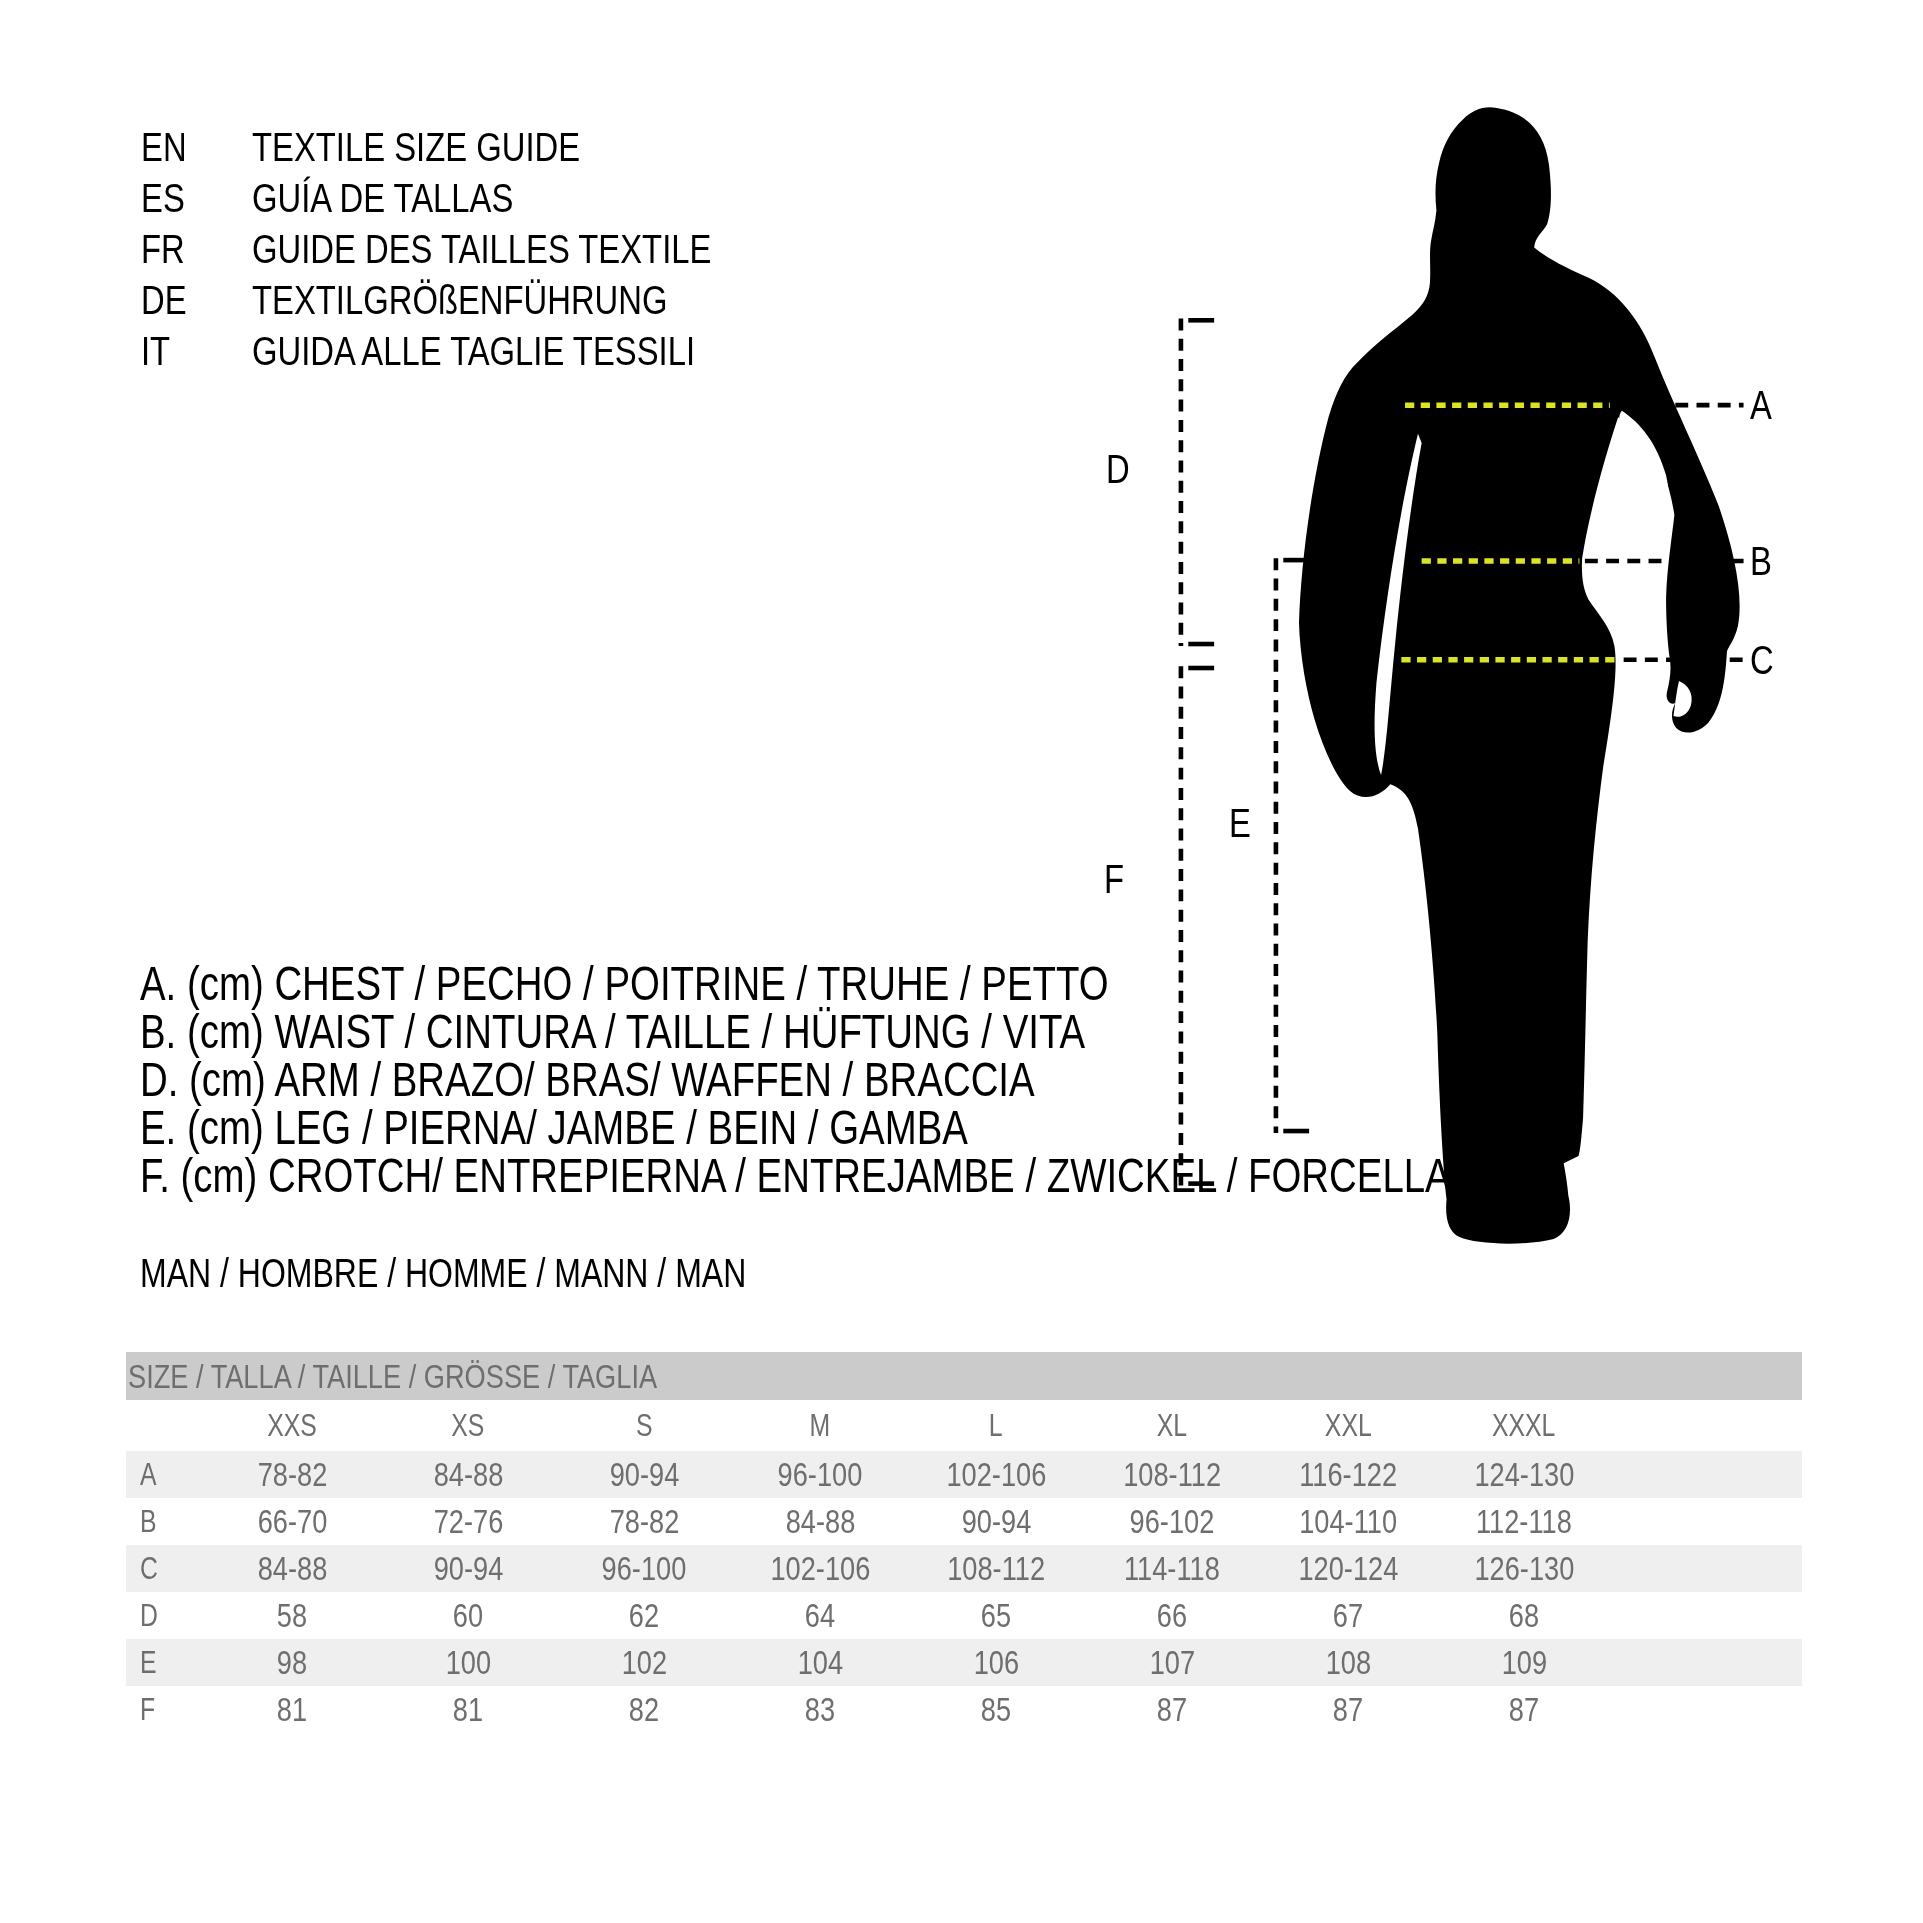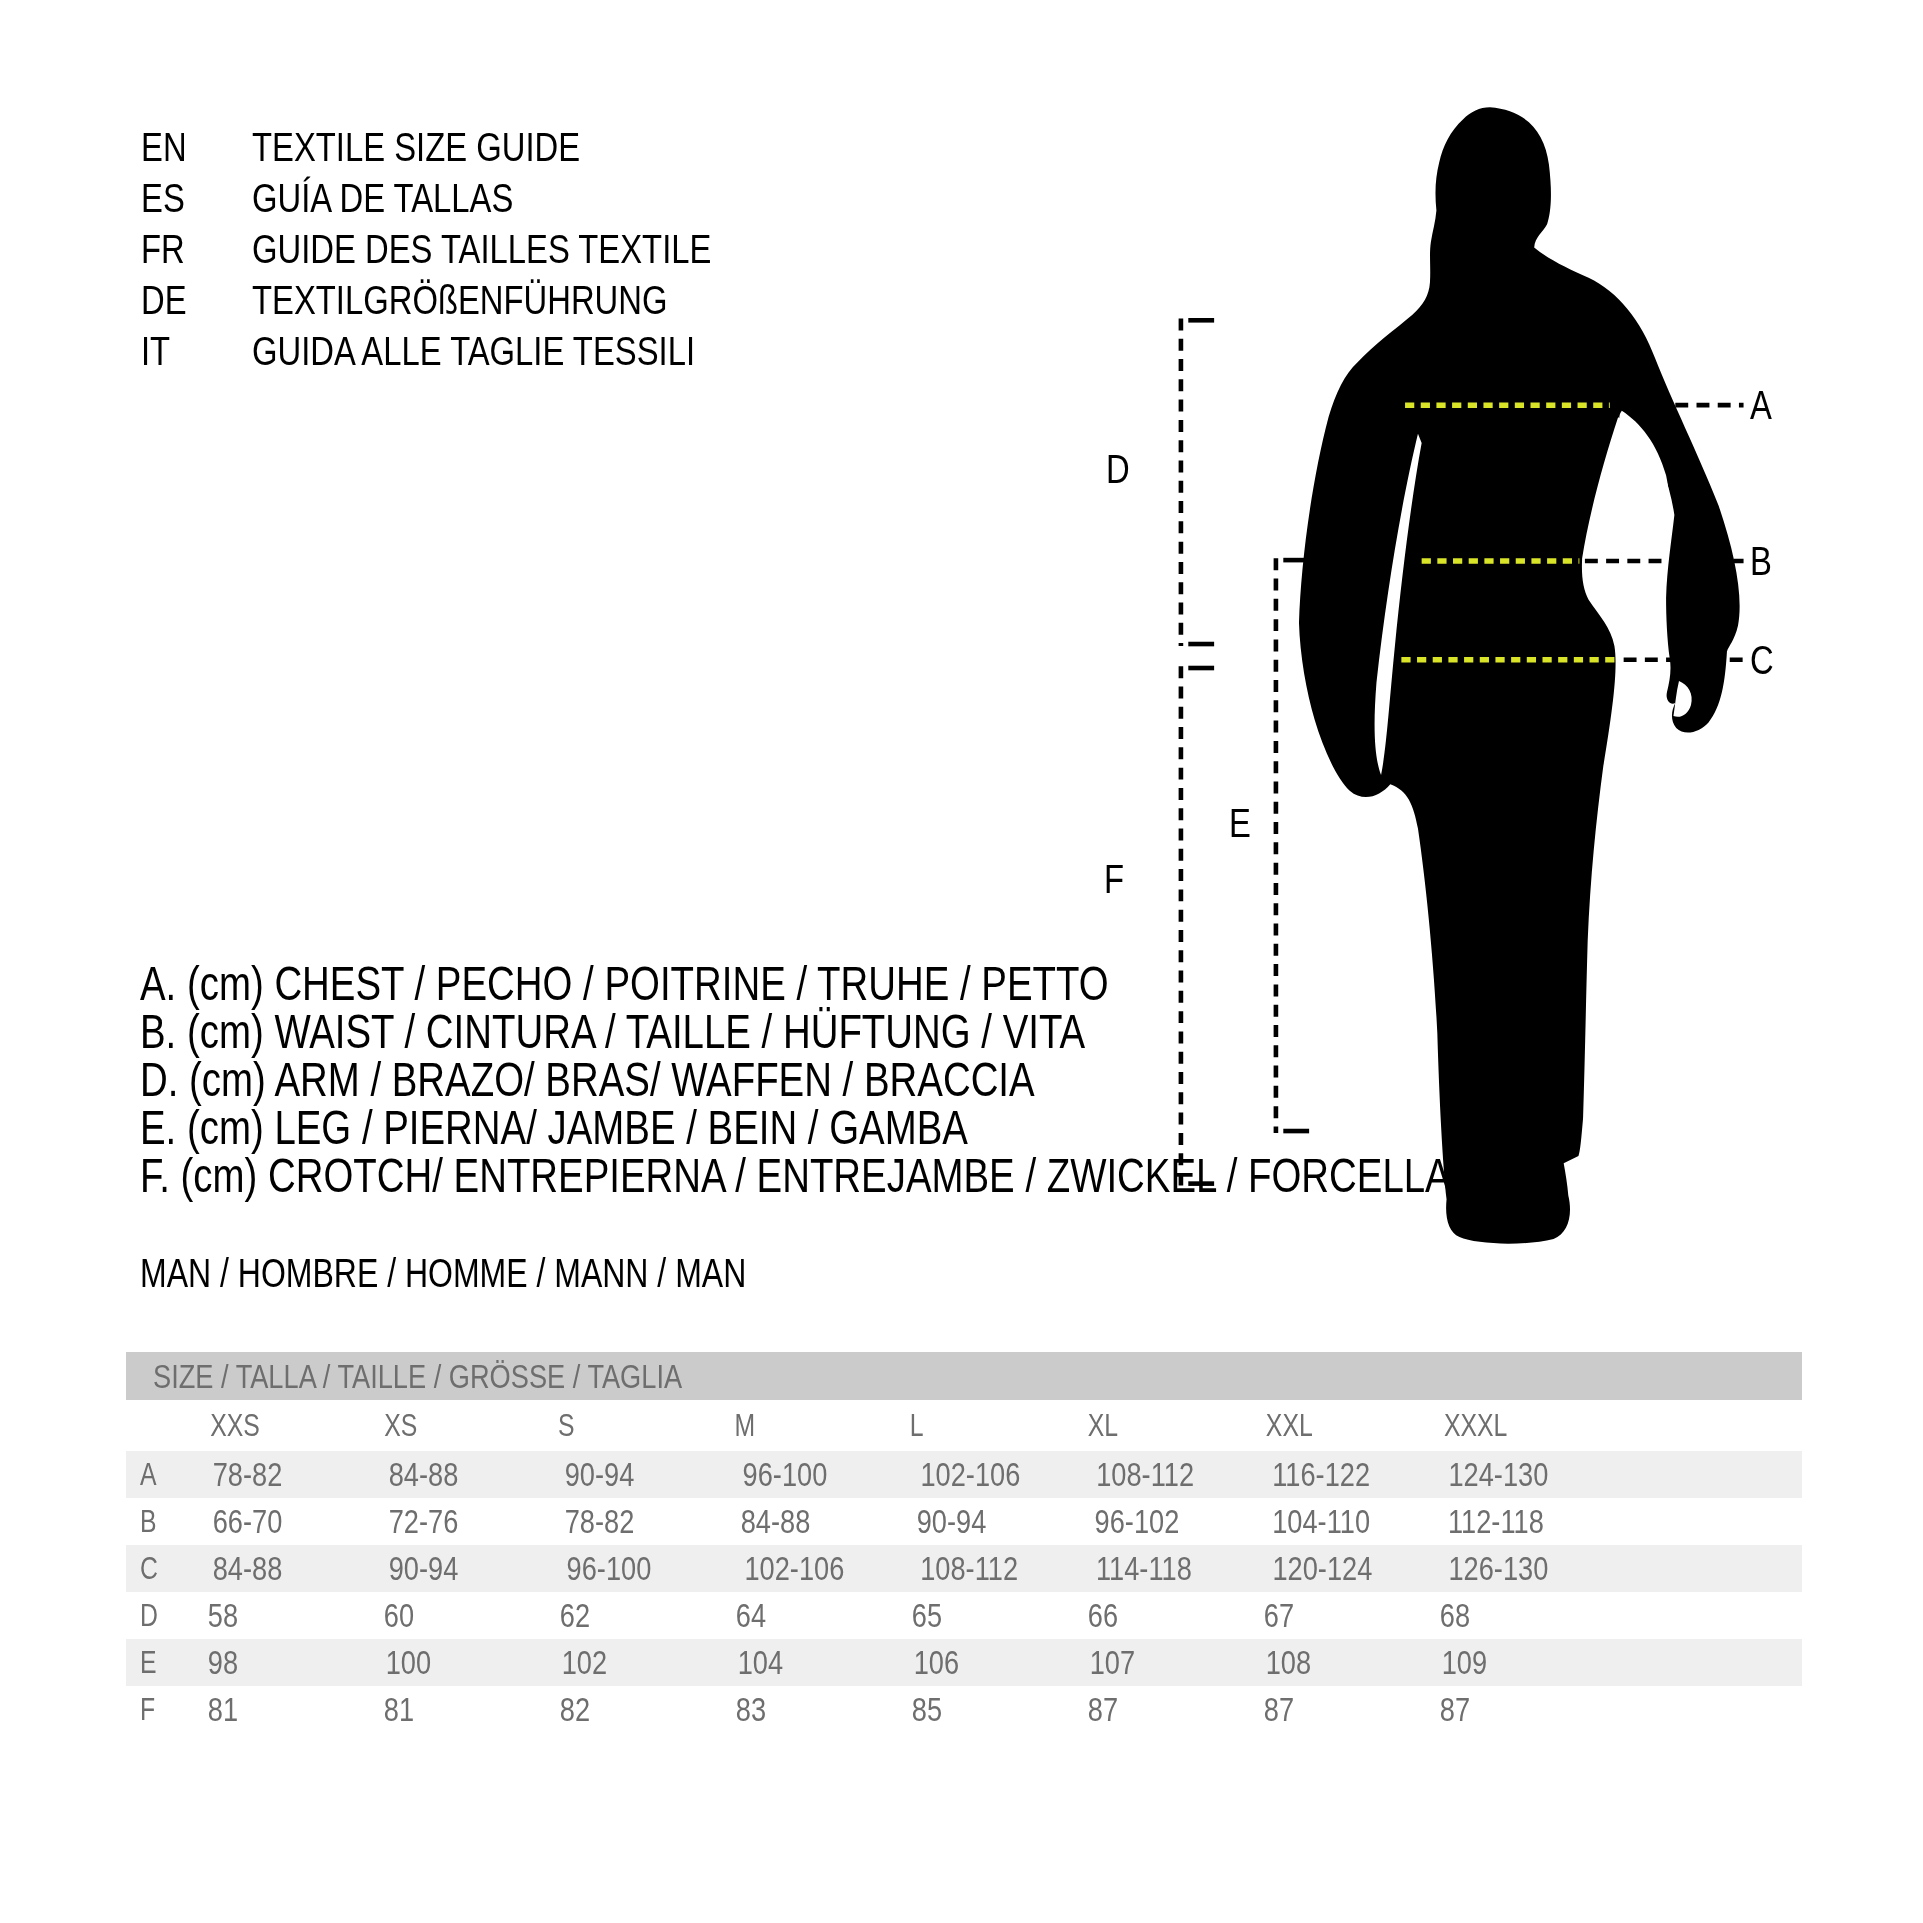--- a/index.html
+++ b/index.html
@@ -19,27 +19,27 @@
   #figure-svg{position:absolute;left:978px;top:92px;}
   .fig-label{position:absolute;font-size:41px;line-height:50px;}
   
   #legend{position:absolute;left:140px;top:960px;}
   .legend-line{font-size:48px;line-height:48px;}
   
   #man-line{position:absolute;left:140px;top:1249px;font-size:40px;line-height:48px;}
   
   #table{position:absolute;left:126px;top:1352px;width:1676px;}
   #table .bar{height:48px;line-height:48px;background:#cbcbcb;color:#6e6e6e;
-              font-size:34px;padding-left:27px;box-sizing:border-box;}
+              font-size:34px;padding-left:2px;box-sizing:border-box;}
   .trow{display:flex;width:100%;}
   .trow.sizes{height:51px;line-height:51px;}
   .trow.data{height:47px;line-height:47px;}
   .trow.stripe{background:#efefef;}
   .tlabel{flex:0 0 78px;padding-left:14px;box-sizing:border-box;color:#6e6e6e;font-size:31px;text-align:left;}
-  .tcell{flex:0 0 176px;text-align:left;color:#6e6e6e;font-size:34px;}
+  .tcell{flex:0 0 176px;text-align:center;color:#6e6e6e;font-size:34px;}
   .tcell.hdr{font-size:31px;}
   .tfill{flex:1 1 auto;}
 </style>
 </head>
 <body>
 
 <div id="canvas">
 
   <div id="langs">
       <div class="lang-row">

